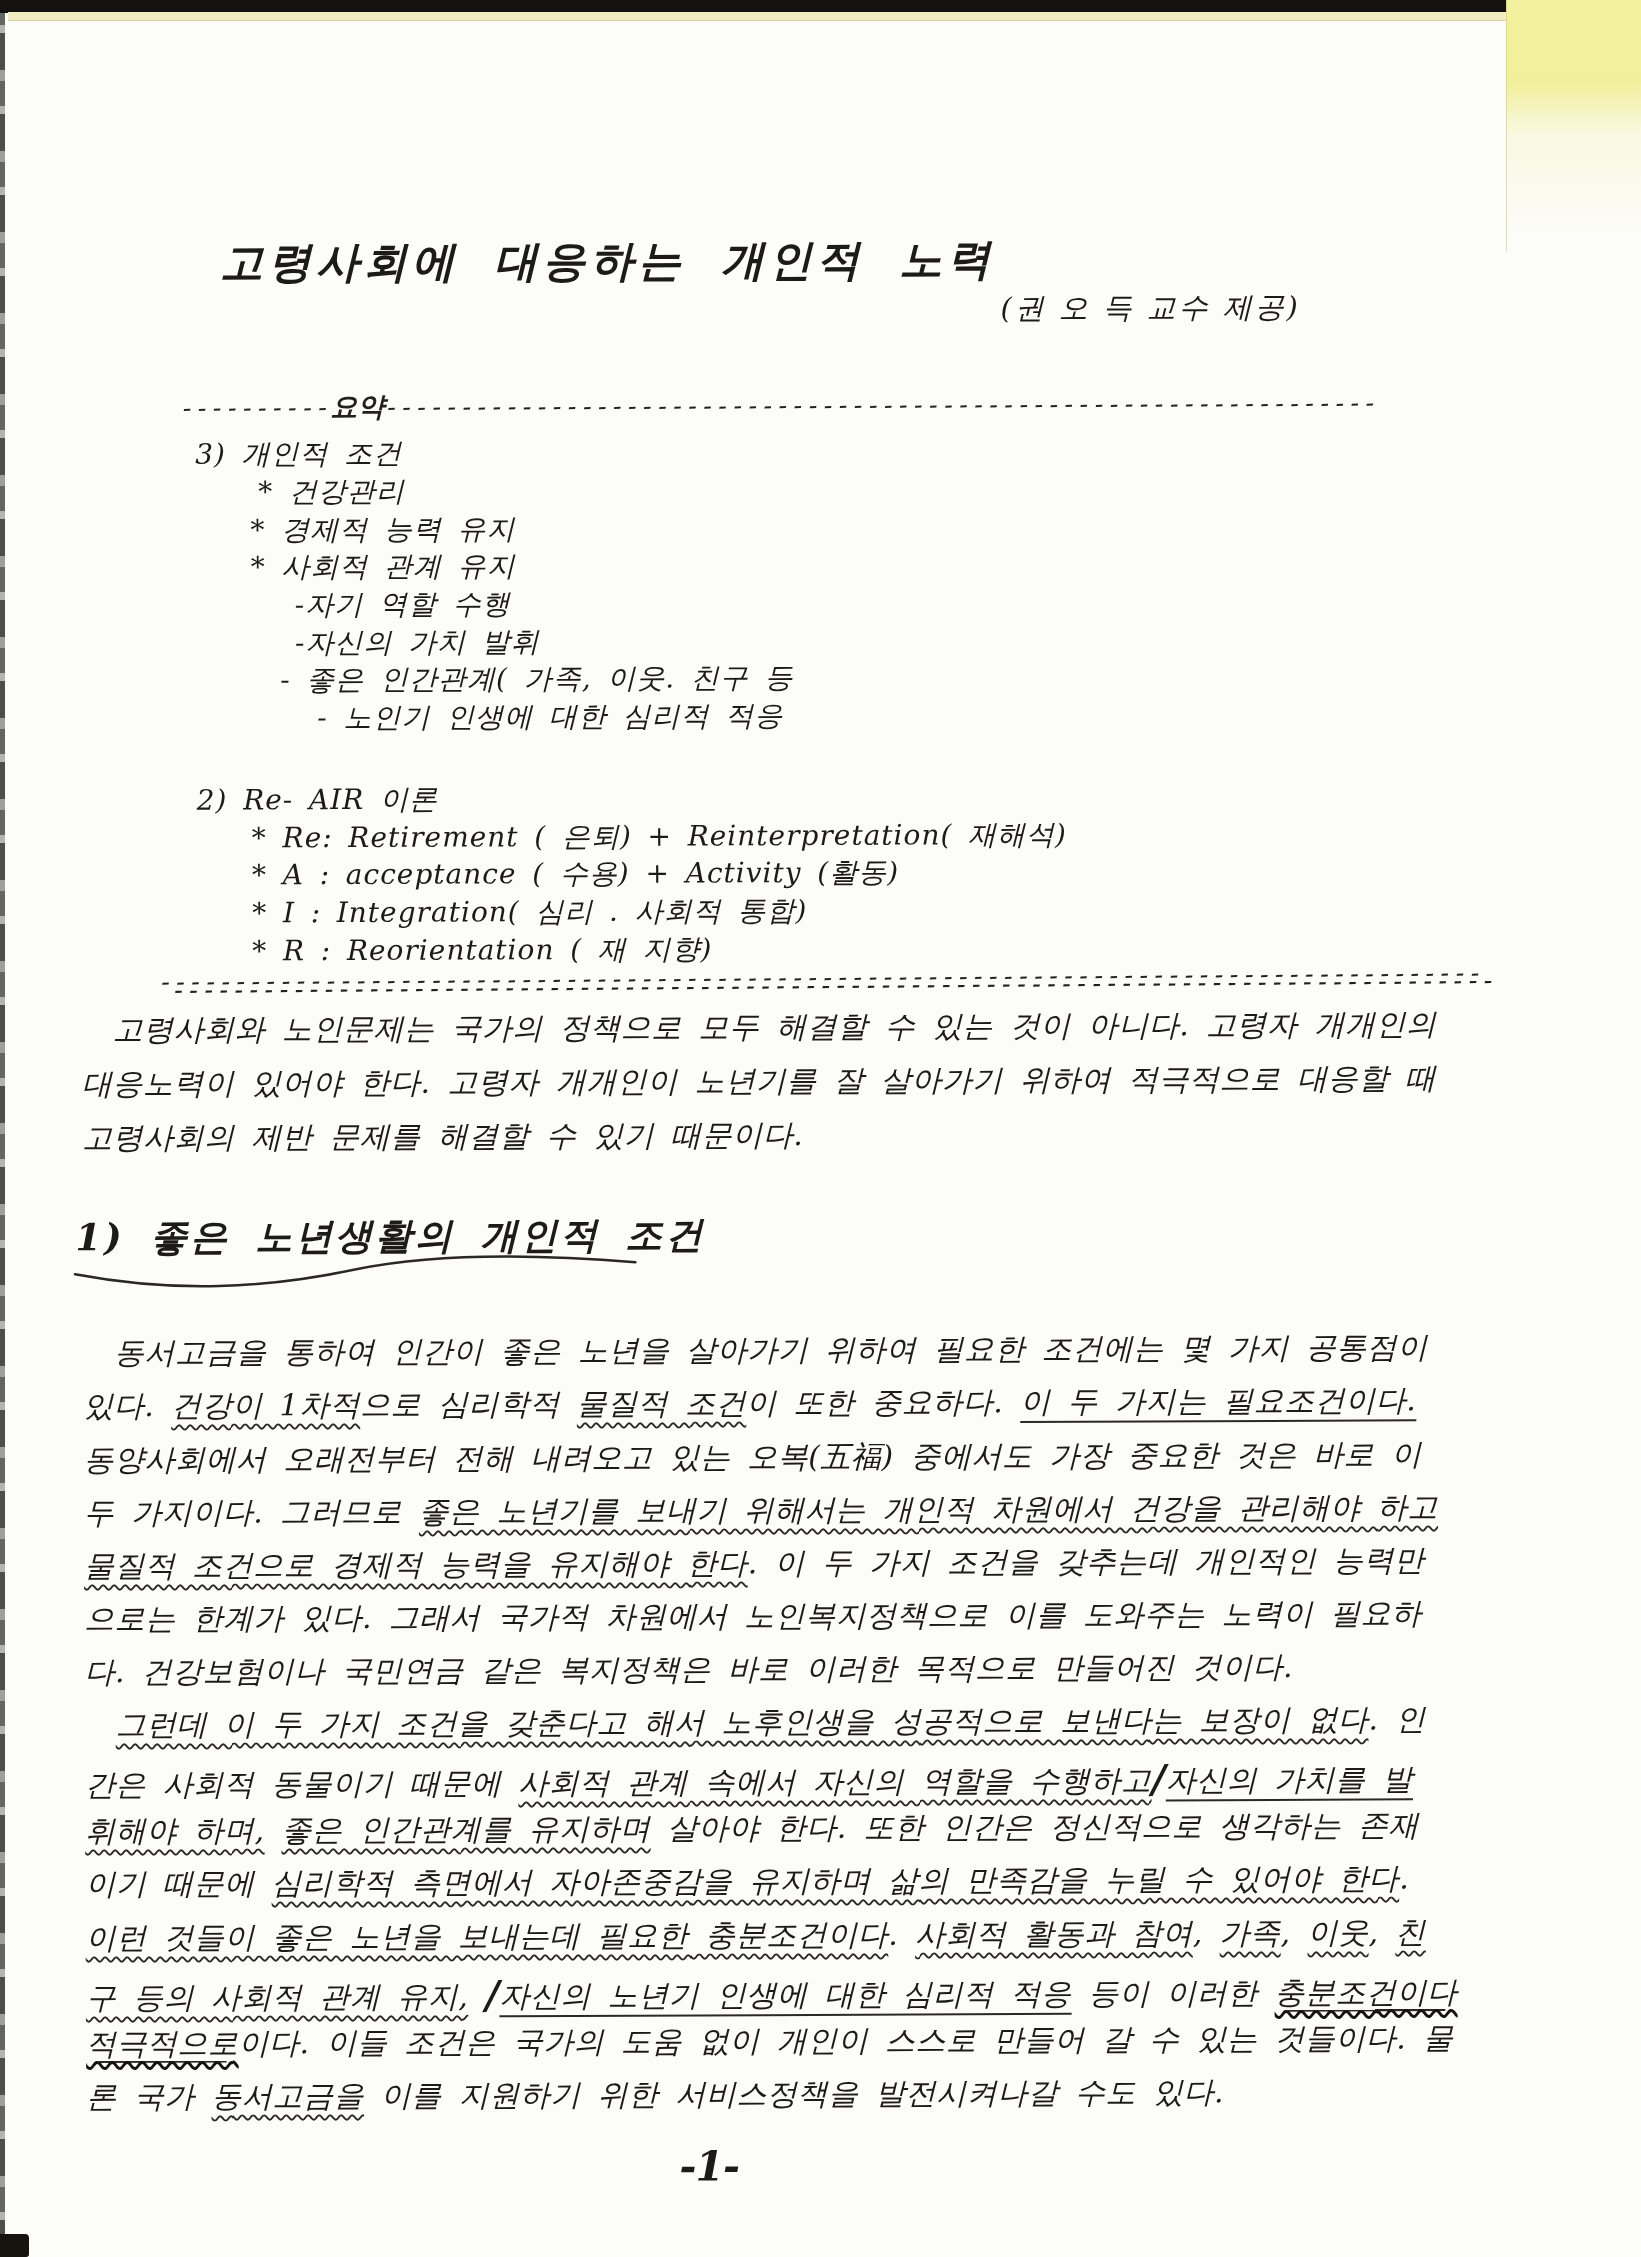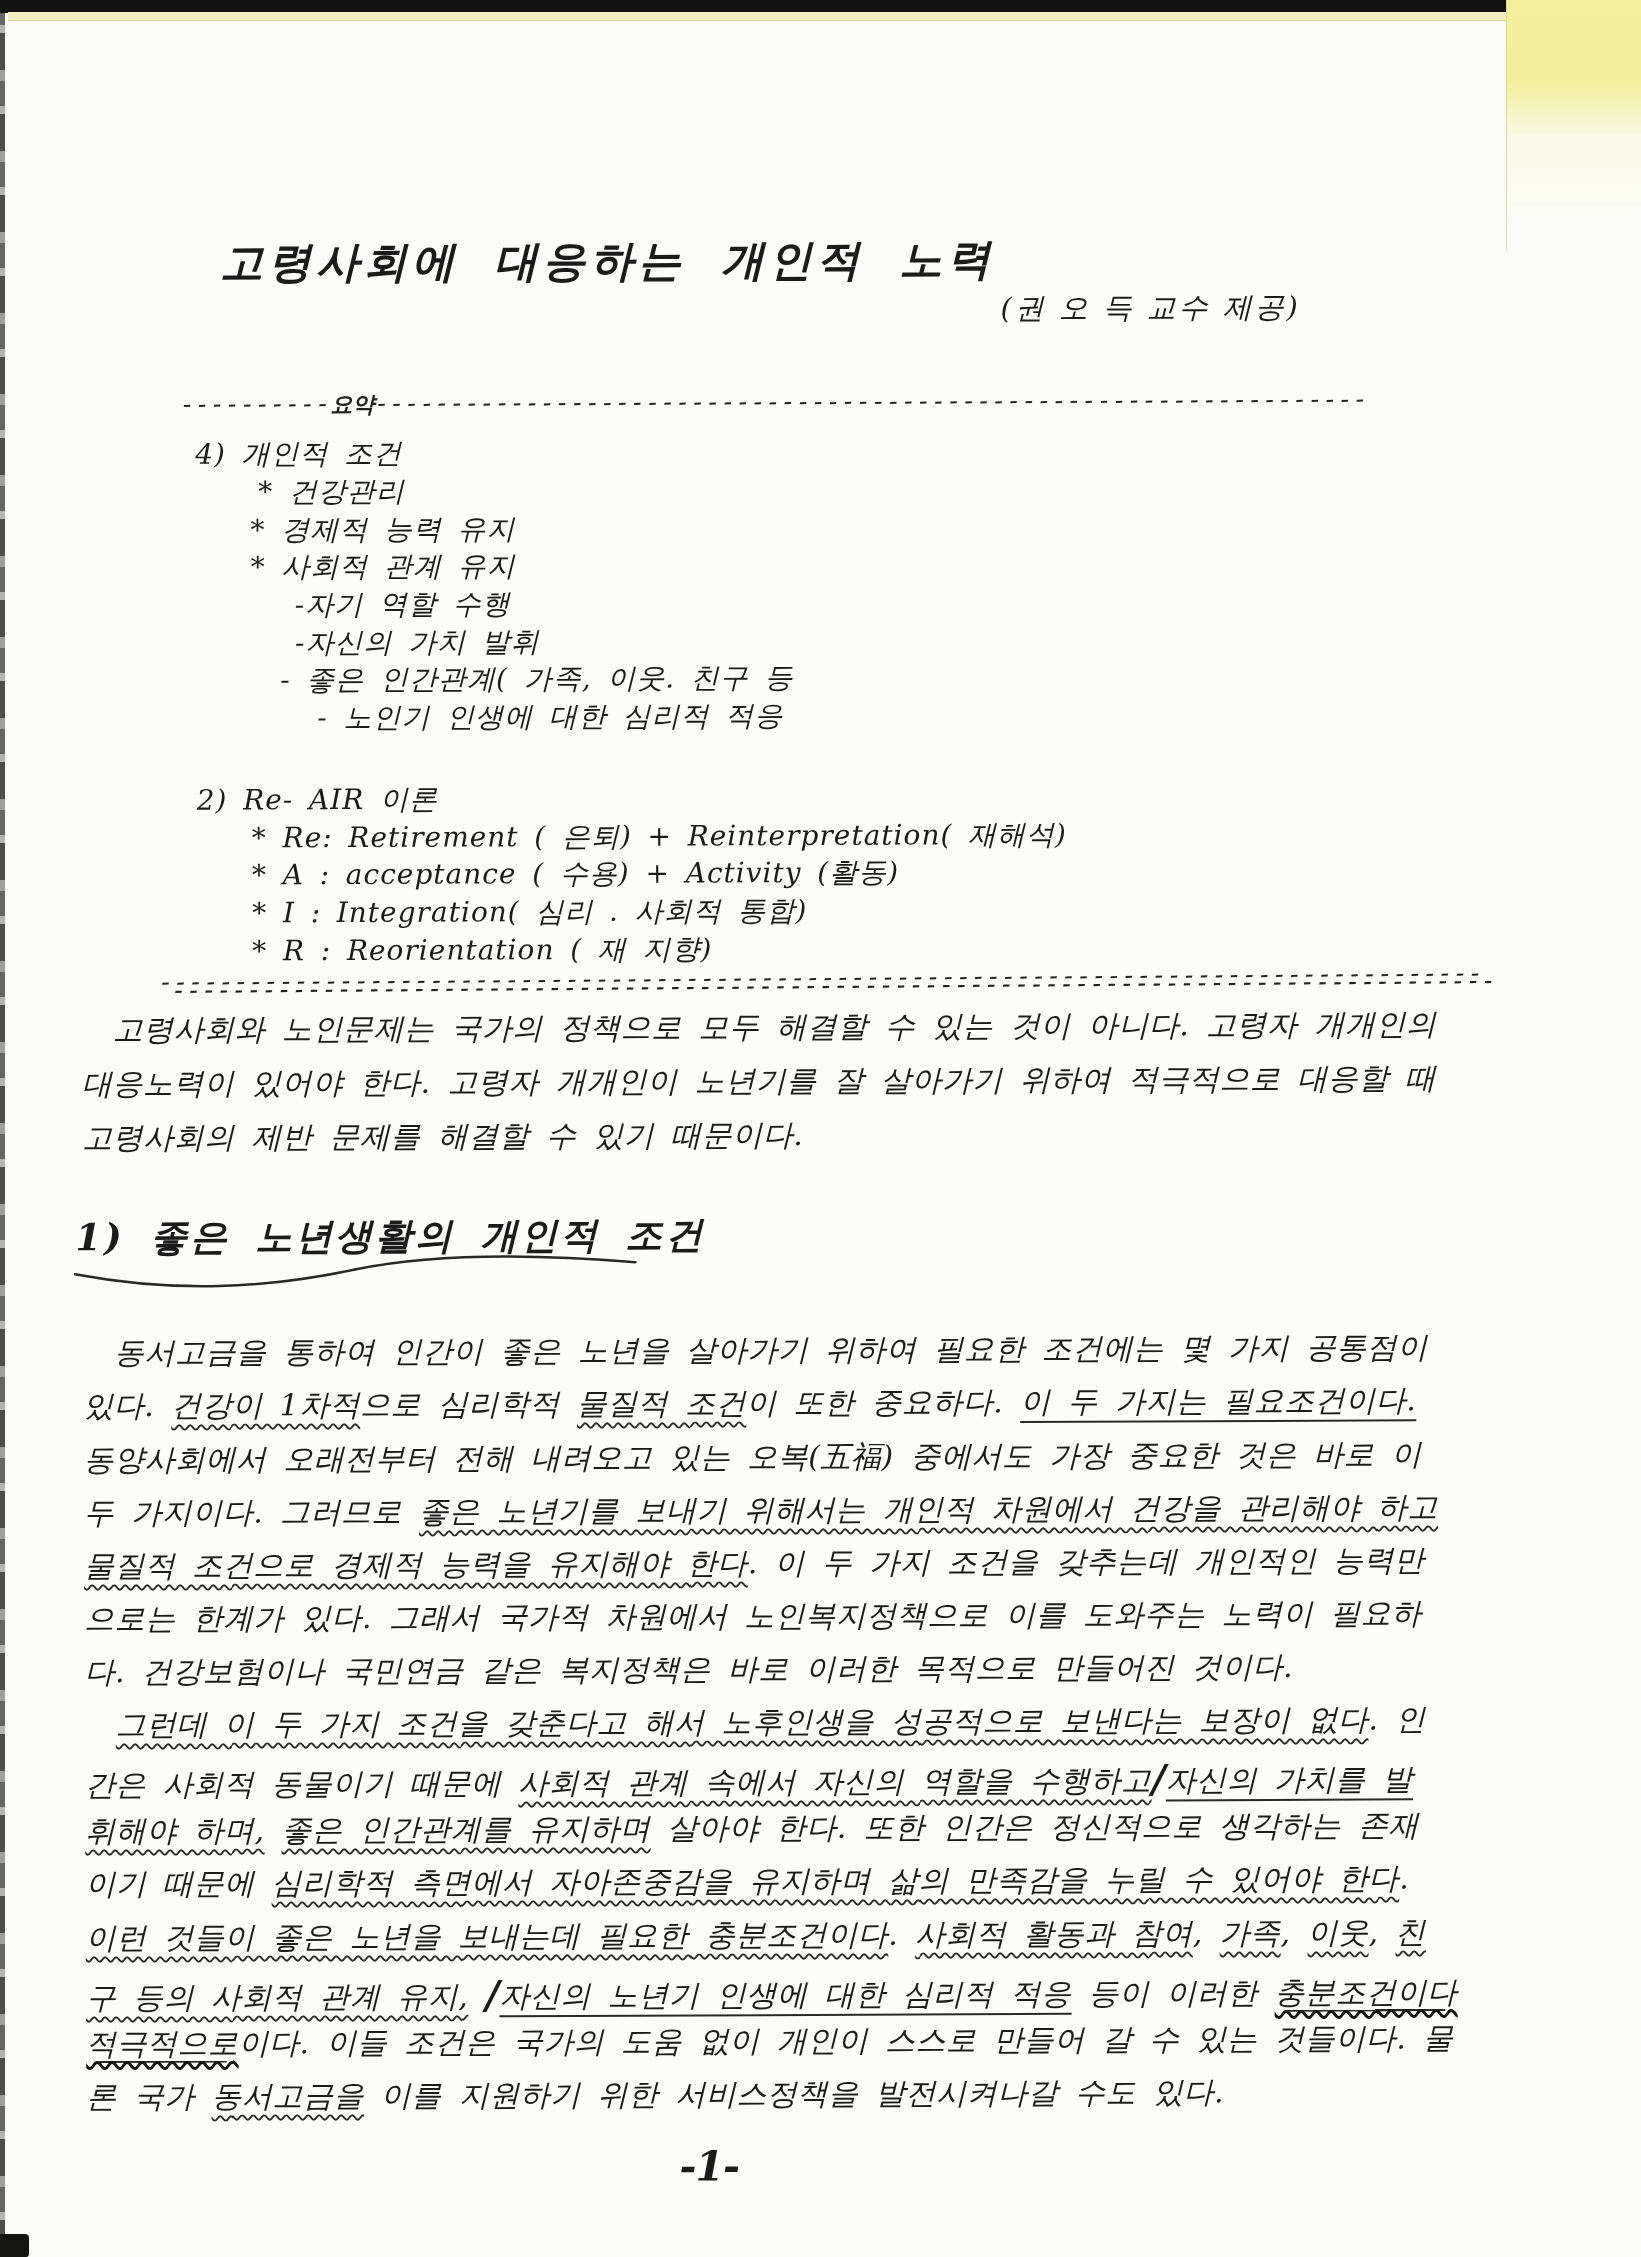--- a/index.html
+++ b/index.html
@@ -32,21 +32,21 @@
     position:absolute;left:224px;top:235px;margin:0;
     font-size:43px;font-weight:700;letter-spacing:4.8px;word-spacing:15.4px;white-space:nowrap;
   }
   .subtitle{position:absolute;left:1004px;top:293px;font-size:29px;letter-spacing:2.9px;white-space:nowrap;}
   
   .dashline{
     position:absolute;font-family:"DejaVu Sans Mono","Liberation Mono",monospace;
     font-size:25px;letter-spacing:0;white-space:nowrap;color:#23211e;
   }
   .dash-top{left:183px;top:390px;}
-  .dash-top .label{font-family:"DejaVu Serif","Liberation Serif",serif;font-size:22px;font-weight:600;}
+  .dash-top .label{font-family:"DejaVu Serif","Liberation Serif",serif;font-size:27px;font-weight:600;}
   .dash-close-1{left:159px;top:966px;transform:rotate(-0.15deg);}
   .dash-close-2{left:172px;top:974px;transform:rotate(-0.18deg);}
   .sline{position:absolute;font-size:28px;letter-spacing:1px;word-spacing:5.8px;white-space:nowrap;}
   
   .pline{position:absolute;left:82px;font-size:30px;letter-spacing:0.5px;word-spacing:6.8px;white-space:nowrap;}
   .pline.indent{padding-left:31px;}
   .u-wavy{text-decoration:underline;text-decoration-style:wavy;text-decoration-color:#2b2927;text-decoration-thickness:1.9px;text-underline-offset:7.7px;}
   .u-solid{text-decoration:underline;text-decoration-style:solid;text-decoration-color:#2b2927;text-decoration-thickness:1.9px;text-underline-offset:8.7px;}
   .u-heavy{text-decoration:underline;text-decoration-style:wavy;text-decoration-color:#161412;text-decoration-thickness:2.9px;text-underline-offset:6.8px;box-shadow:0 14.5px 0 -12.6px #2b2927;}
   .slash{font-size:1.3em;font-weight:600;letter-spacing:0;position:relative;top:1.9px;}
@@ -72,21 +72,21 @@
   <div class="yellow-corner"></div>
   <div class="corner-blob"></div>
 
   <div class="content">
     <h1 class="title">고령사회에 대응하는 개인적 노력</h1>
     <div class="subtitle">(권 오 득 교수 제공)</div>
 
     <div class="dashline dash-top"><span>----------</span><span class="label">요약</span><span>------------------------------------------------------------------</span></div>
 
     <div id="summary-items">
-        <div class="sline" style="left: 198px; top: 436px;">4) 개인적 조건</div>
+        <div class="sline" style="left: 198px; top: 436px;">3) 개인적 조건</div>
         <div class="sline" style="left: 261px; top: 474px;">* 건강관리</div>
         <div class="sline" style="left: 253px; top: 512px;">* 경제적 능력 유지</div>
         <div class="sline" style="left: 253px; top: 549px;">* 사회적 관계 유지</div>
         <div class="sline" style="left: 297px; top: 587px;">-자기 역할 수행</div>
         <div class="sline" style="left: 297px; top: 625px;">-자신의 가치 발휘</div>
         <div class="sline" style="left: 282px; top: 662px;">- 좋은 인간관계( 가족, 이웃. 친구 등</div>
         <div class="sline" style="left: 319px; top: 700px;">- 노인기 인생에 대한 심리적 적응</div>
         <div class="sline" style="left: 198px; top: 782px;">2) Re- AIR 이론</div>
         <div class="sline" style="left: 253px; top: 820px;">* Re: Retirement ( 은퇴) + Reinterpretation( 재해석)</div>
         <div class="sline" style="left: 253px; top: 857px;">* A : acceptance ( 수용) + Activity (활동)</div>

